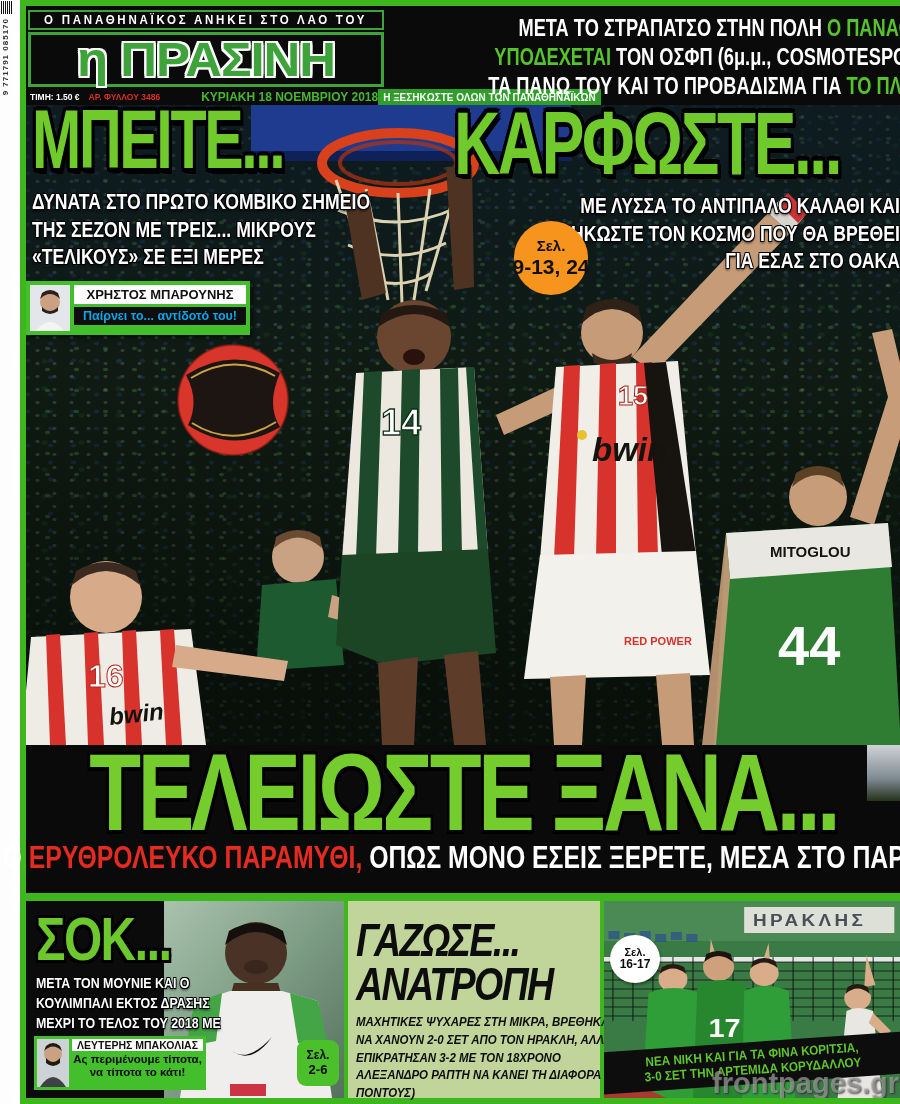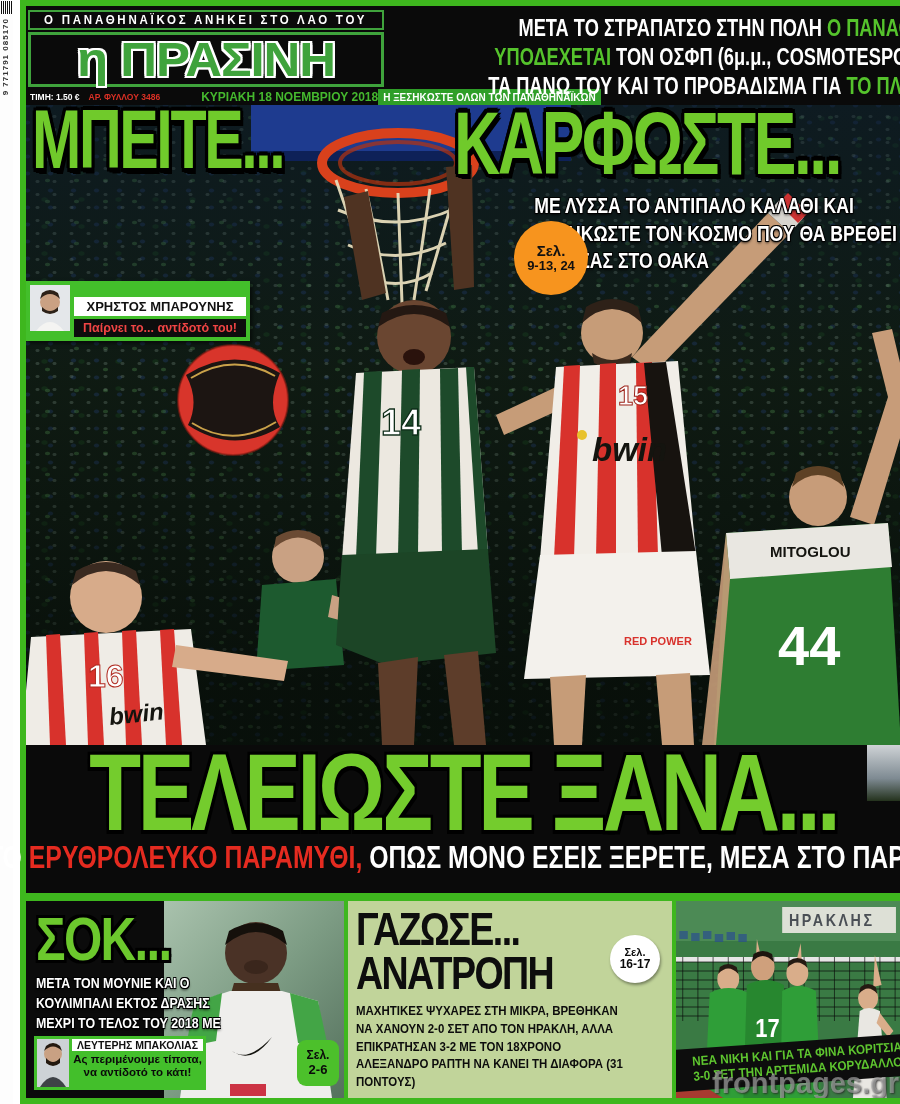--- a/index.html
+++ b/index.html
@@ -58,35 +58,35 @@
 
   .hl-left{position:absolute;left:6px;top:-4px;}
   .hl-left .title{display:inline-block;font-weight:bold;font-size:74px;line-height:.95;color:#70ca2b;
     white-space:nowrap;letter-spacing:-3px;transform:scale(.8,1.12);transform-origin:left top;}
   .hl-left .subs{margin-top:18px;}
   .sub-line{display:block;font-weight:bold;font-size:21.5px;line-height:1.28;color:#fff;white-space:nowrap;
     transform:scaleX(.82);transform-origin:left;}
   .hl-right{position:absolute;left:428px;top:-4px;width:446px;}
   .hl-right .title{display:inline-block;font-weight:bold;font-size:80px;line-height:.95;color:#70ca2b;
     white-space:nowrap;letter-spacing:-3px;transform:scale(.8,1.12);transform-origin:left top;}
-  .hl-right .subs{margin-top:16px;}
+  .hl-right .subs{margin-top:16px;text-align:right;}
   .hl-right .sub-line{transform-origin:right;}
 
   .bubble-orange{position:absolute;left:488px;top:116px;width:74px;height:74px;border-radius:50%;
     background:#f7941e;display:flex;flex-direction:column;align-items:center;justify-content:center;
     color:#111;font-weight:bold;line-height:1.15;}
-  .bubble-orange .l1{font-size:15px;} .bubble-orange .l2{font-size:13px;white-space:nowrap;}
+  .bubble-orange .l1{font-size:15px;} .bubble-orange .l2{font-size:21px;white-space:nowrap;}
 
   .barounis{position:absolute;left:0px;top:176px;width:224px;background:#43bf2b;padding:4px;box-sizing:border-box;
     display:flex;gap:4px;box-shadow:2px 2px 4px rgba(0,0,0,.6);}
   .barounis .pic{width:40px;height:46px;background:#e8eaec;flex:none;}
-  .barounis .col{flex:1;display:flex;flex-direction:column;gap:3px;margin-top:12px;}
+  .barounis .col{flex:1;display:flex;flex-direction:column;gap:3px;}
   .barounis .name{background:#fff;color:#111;font-weight:bold;font-size:13px;text-align:center;
     padding:2px 0;white-space:nowrap;}
-  .barounis .quote{background:#0d0d0d;color:#ef4444;font-weight:bold;font-size:12.5px;text-align:center;
+  .barounis .quote{background:#0d0d0d;color:#0ea5e9;font-weight:bold;font-size:12.5px;text-align:center;
     padding:2px 0;white-space:nowrap;}
 
   
   .band{height:148px;background:#0a0a0a;position:relative;display:flex;flex-direction:column;align-items:center;}
   .band-title{font-weight:bold;font-size:101px;line-height:.92;color:#74cc2d;white-space:nowrap;
     letter-spacing:-4px;transform:scale(.84,1.08);transform-origin:center top;margin-top:-2px;
     text-shadow:-3px -3px 0 #000,3px -3px 0 #000,-3px 3px 0 #000,3px 3px 0 #000;}
   .band-sub{margin-top:4px;font-weight:bold;font-size:31px;white-space:nowrap;transform:scaleX(.8);
     transform-origin:center;}
   .band-sub .w{color:#fff;} .band-sub .r{color:#e52b20;}
@@ -105,21 +105,21 @@
     display:flex;gap:3px;}
   .bakolias .pic{width:32px;height:48px;background:#cdd2d6;flex:none;}
   .bakolias .col{flex:1;display:flex;flex-direction:column;gap:2px;}
   .bakolias .name{background:#fff;color:#111;font-weight:bold;font-size:10.5px;text-align:center;padding:0 0;white-space:nowrap;}
   .bakolias .quote{color:#0a0a0a;font-weight:bold;font-size:11.5px;text-align:center;line-height:1.15;}
   .bubble-green{position:absolute;right:5px;bottom:12px;width:42px;height:46px;border-radius:9px;background:#4cc02b;
     display:flex;flex-direction:column;align-items:center;justify-content:center;color:#0a0a0a;font-weight:bold;line-height:1.2;}
   .bubble-green .l1{font-size:12px;} .bubble-green .l2{font-size:13px;}
   .koulibaly{position:absolute;right:0;top:0;height:100%;}
 
-  .volley-box{width:324px;height:100%;background:#c1d49a;box-sizing:border-box;padding:6px 8px;flex:none;}
+  .volley-box{width:252px;height:100%;background:#c1d49a;box-sizing:border-box;padding:17px 8px;flex:none;font-style:italic;}
   .volley-title{font-weight:bold;font-size:47px;line-height:.93;color:#0d0d0d;white-space:nowrap;
     letter-spacing:-2px;transform:scaleX(.8);transform-origin:left;}
   .volley-sub{margin-top:8px;width:320px;font-weight:bold;font-size:13.5px;color:#0d0d0d;line-height:1.3;
     transform:scaleX(.85);transform-origin:left top;}
   .bubble-white{position:absolute;left:584px;top:34px;width:50px;height:48px;border-radius:50%;background:#fff;
     display:flex;flex-direction:column;align-items:center;justify-content:center;color:#0a0a0a;font-weight:bold;
     line-height:1.15;z-index:5;box-shadow:1px 2px 3px rgba(0,0,0,.4);}
   .bubble-white .l1{font-size:11px;} .bubble-white .l2{font-size:12px;}
 
   .volley-photo{flex:1;position:relative;overflow:hidden;background:#2e6b38;}
@@ -269,20 +269,25 @@
           <path d="M700 428 L862 418 L875 640 L688 640 Z" fill="#2e7d32"></path>
           <path d="M700 428 L862 418 L866 462 L704 474 Z" fill="#e9e7e1"></path>
           <text x="744" y="452" font-size="15" font-weight="bold" fill="#14140f">MITOGLOU</text>
           <text x="752" y="560" font-size="56" font-weight="bold" fill="#fff">44</text>
           <path d="M700 428 L704 474 L690 640 L676 640 Z" fill="#c79c79" opacity=".9"></path>
         </g>
       </svg>
 
       <div class="hl-left">
         <span class="title outline-black">ΜΠΕΙΤΕ...</span>
+        <div class="subs">
+          <span class="sub-line outline-thin">ΔΥΝΑΤΑ ΣΤΟ ΠΡΩΤΟ ΚΟΜΒΙΚΟ ΣΗΜΕΙΟ</span>
+          <span class="sub-line outline-thin">ΤΗΣ ΣΕΖΟΝ ΜΕ ΤΡΕΙΣ... ΜΙΚΡΟΥΣ</span>
+          <span class="sub-line outline-thin">«ΤΕΛΙΚΟΥΣ» ΣΕ ΕΞΙ ΜΕΡΕΣ</span>
+        </div>
       </div>
 
       <div class="hl-right">
         <span class="title outline-black">ΚΑΡΦΩΣΤΕ...</span>
         <div class="subs">
           <span class="sub-line outline-thin">ΜΕ ΛΥΣΣΑ ΤΟ ΑΝΤΙΠΑΛΟ ΚΑΛΑΘΙ ΚΑΙ</span>
           <span class="sub-line outline-thin">ΞΕΣΗΚΩΣΤΕ ΤΟΝ ΚΟΣΜΟ ΠΟΥ ΘΑ ΒΡΕΘΕΙ</span>
           <span class="sub-line outline-thin">ΓΙΑ ΕΣΑΣ ΣΤΟ ΟΑΚΑ</span>
         </div>
       </div>
@@ -349,21 +354,21 @@
               <circle cx="16" cy="15" r="9" fill="#c9a183"></circle>
               <path d="M7 12 Q16 3 25 12 L23 7 Q16 1 9 7 Z" fill="#23190f"></path>
               <path d="M9 19 Q16 27 23 19 L23 24 Q16 30 9 24 Z" fill="#23190f"></path>
               <path d="M3 48 Q16 28 29 48 Z" fill="#3e4246"></path>
             </svg>
           </div>
           <div class="col">
             <div class="name">ΛΕΥΤΕΡΗΣ ΜΠΑΚΟΛΙΑΣ</div>
             <div class="quote">
               <div>Ας περιμένουμε τίποτα,</div>
-              <div>να αντίδοτό το κάτι!</div>
+              <div>να τίποτα το κάτι!</div>
             </div>
           </div>
         </div>
         <div class="bubble-green">
           <span class="l1">Σελ.</span>
           <span class="l2">2-6</span>
         </div>
       </div>
 
       <div class="volley-box">

